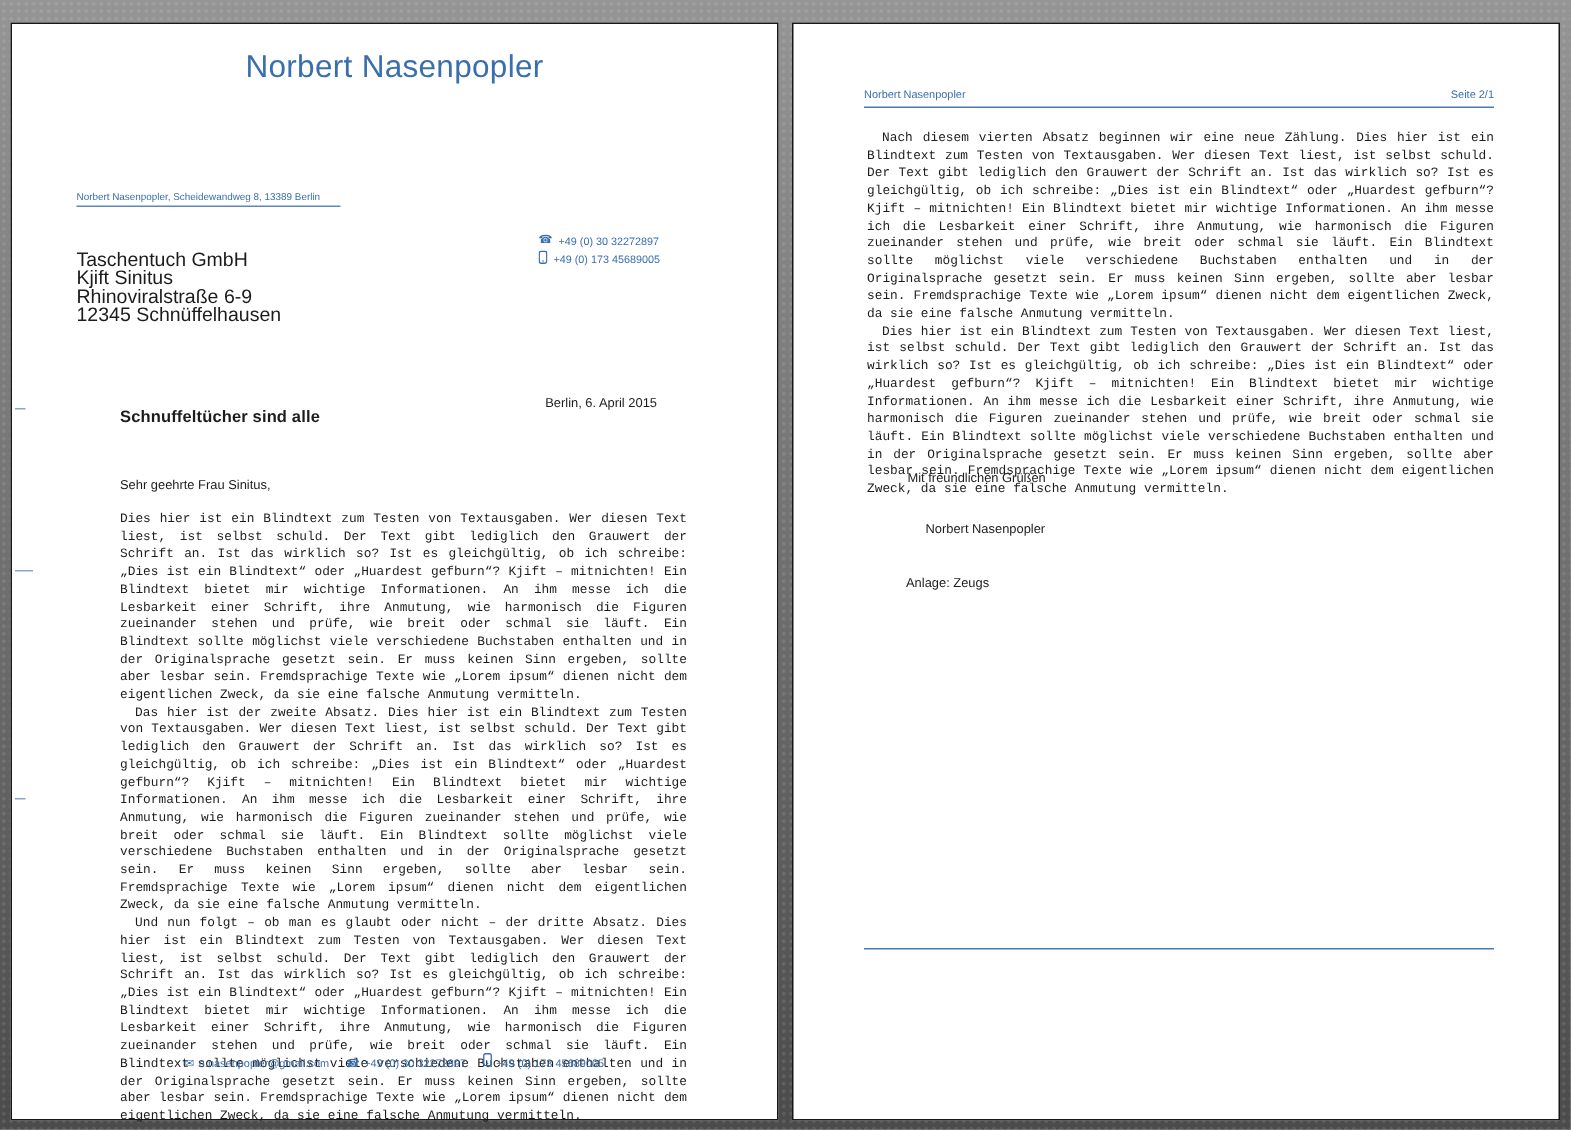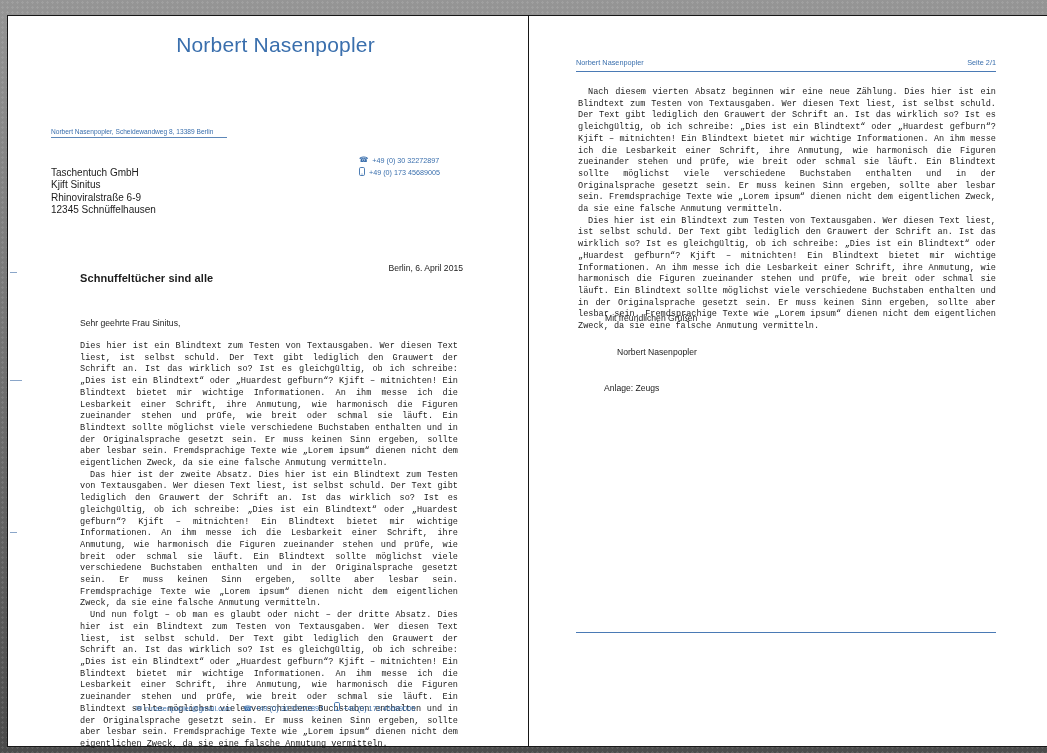--- a/index.html
+++ b/index.html
@@ -12,21 +12,20 @@
       radial-gradient(rgba(255,255,255,0.10) 1px, transparent 1.4px),
       linear-gradient(180deg,#959595 0%,#828282 25%,#656565 65%,#4b4b4b 100%);
     background-size:5px 5px,100% 100%;
     font-family:"Liberation Sans","DejaVu Sans",sans-serif;
   }
   .page{
     position:absolute;top:15px;
     width:510px;height:730px;
     background:#ffffff;
     border:1px solid #171717;
-    padding-left:25px;
   }
   .page1{left:7px;}
   .page2{left:528px;}
 
   
   .title{
     position:absolute;top:17px;left:0;width:100%;
     text-align:center;font-size:21px;color:#3a6fad;letter-spacing:0.2px;
   }
   .subtitle{
@@ -41,21 +40,21 @@
     position:absolute;top:112px;left:43px;
     font-size:6.6px;color:#3a6fad;
     padding:0 14px 2px 0;border-bottom:1px solid #5d87b8;
     white-space:nowrap;
   }
   .contact{position:absolute;top:138px;left:351px;font-size:7.2px;color:#3a6fad;}
   .contact-line{display:flex;align-items:center;gap:4px;height:12px;white-space:nowrap;}
   .glyph{font-family:"DejaVu Sans",sans-serif;font-size:7.5px;line-height:1;}
   .recipient{
     position:absolute;top:151px;left:43px;
-    font-size:10px;line-height:12.4px;color:#1c1c1c;
+    font-size:13px;line-height:12.4px;color:#1c1c1c;
   }
   .date{
     position:absolute;top:247px;right:80px;
     font-size:8.6px;color:#1c1c1c;white-space:nowrap;
   }
   .subject{
     position:absolute;top:256px;left:72px;
     font-size:11px;font-weight:bold;color:#1c1c1c;letter-spacing:0.1px;
   }
   .salutation{position:absolute;top:302px;left:72px;font-size:8.6px;color:#1c1c1c;}

